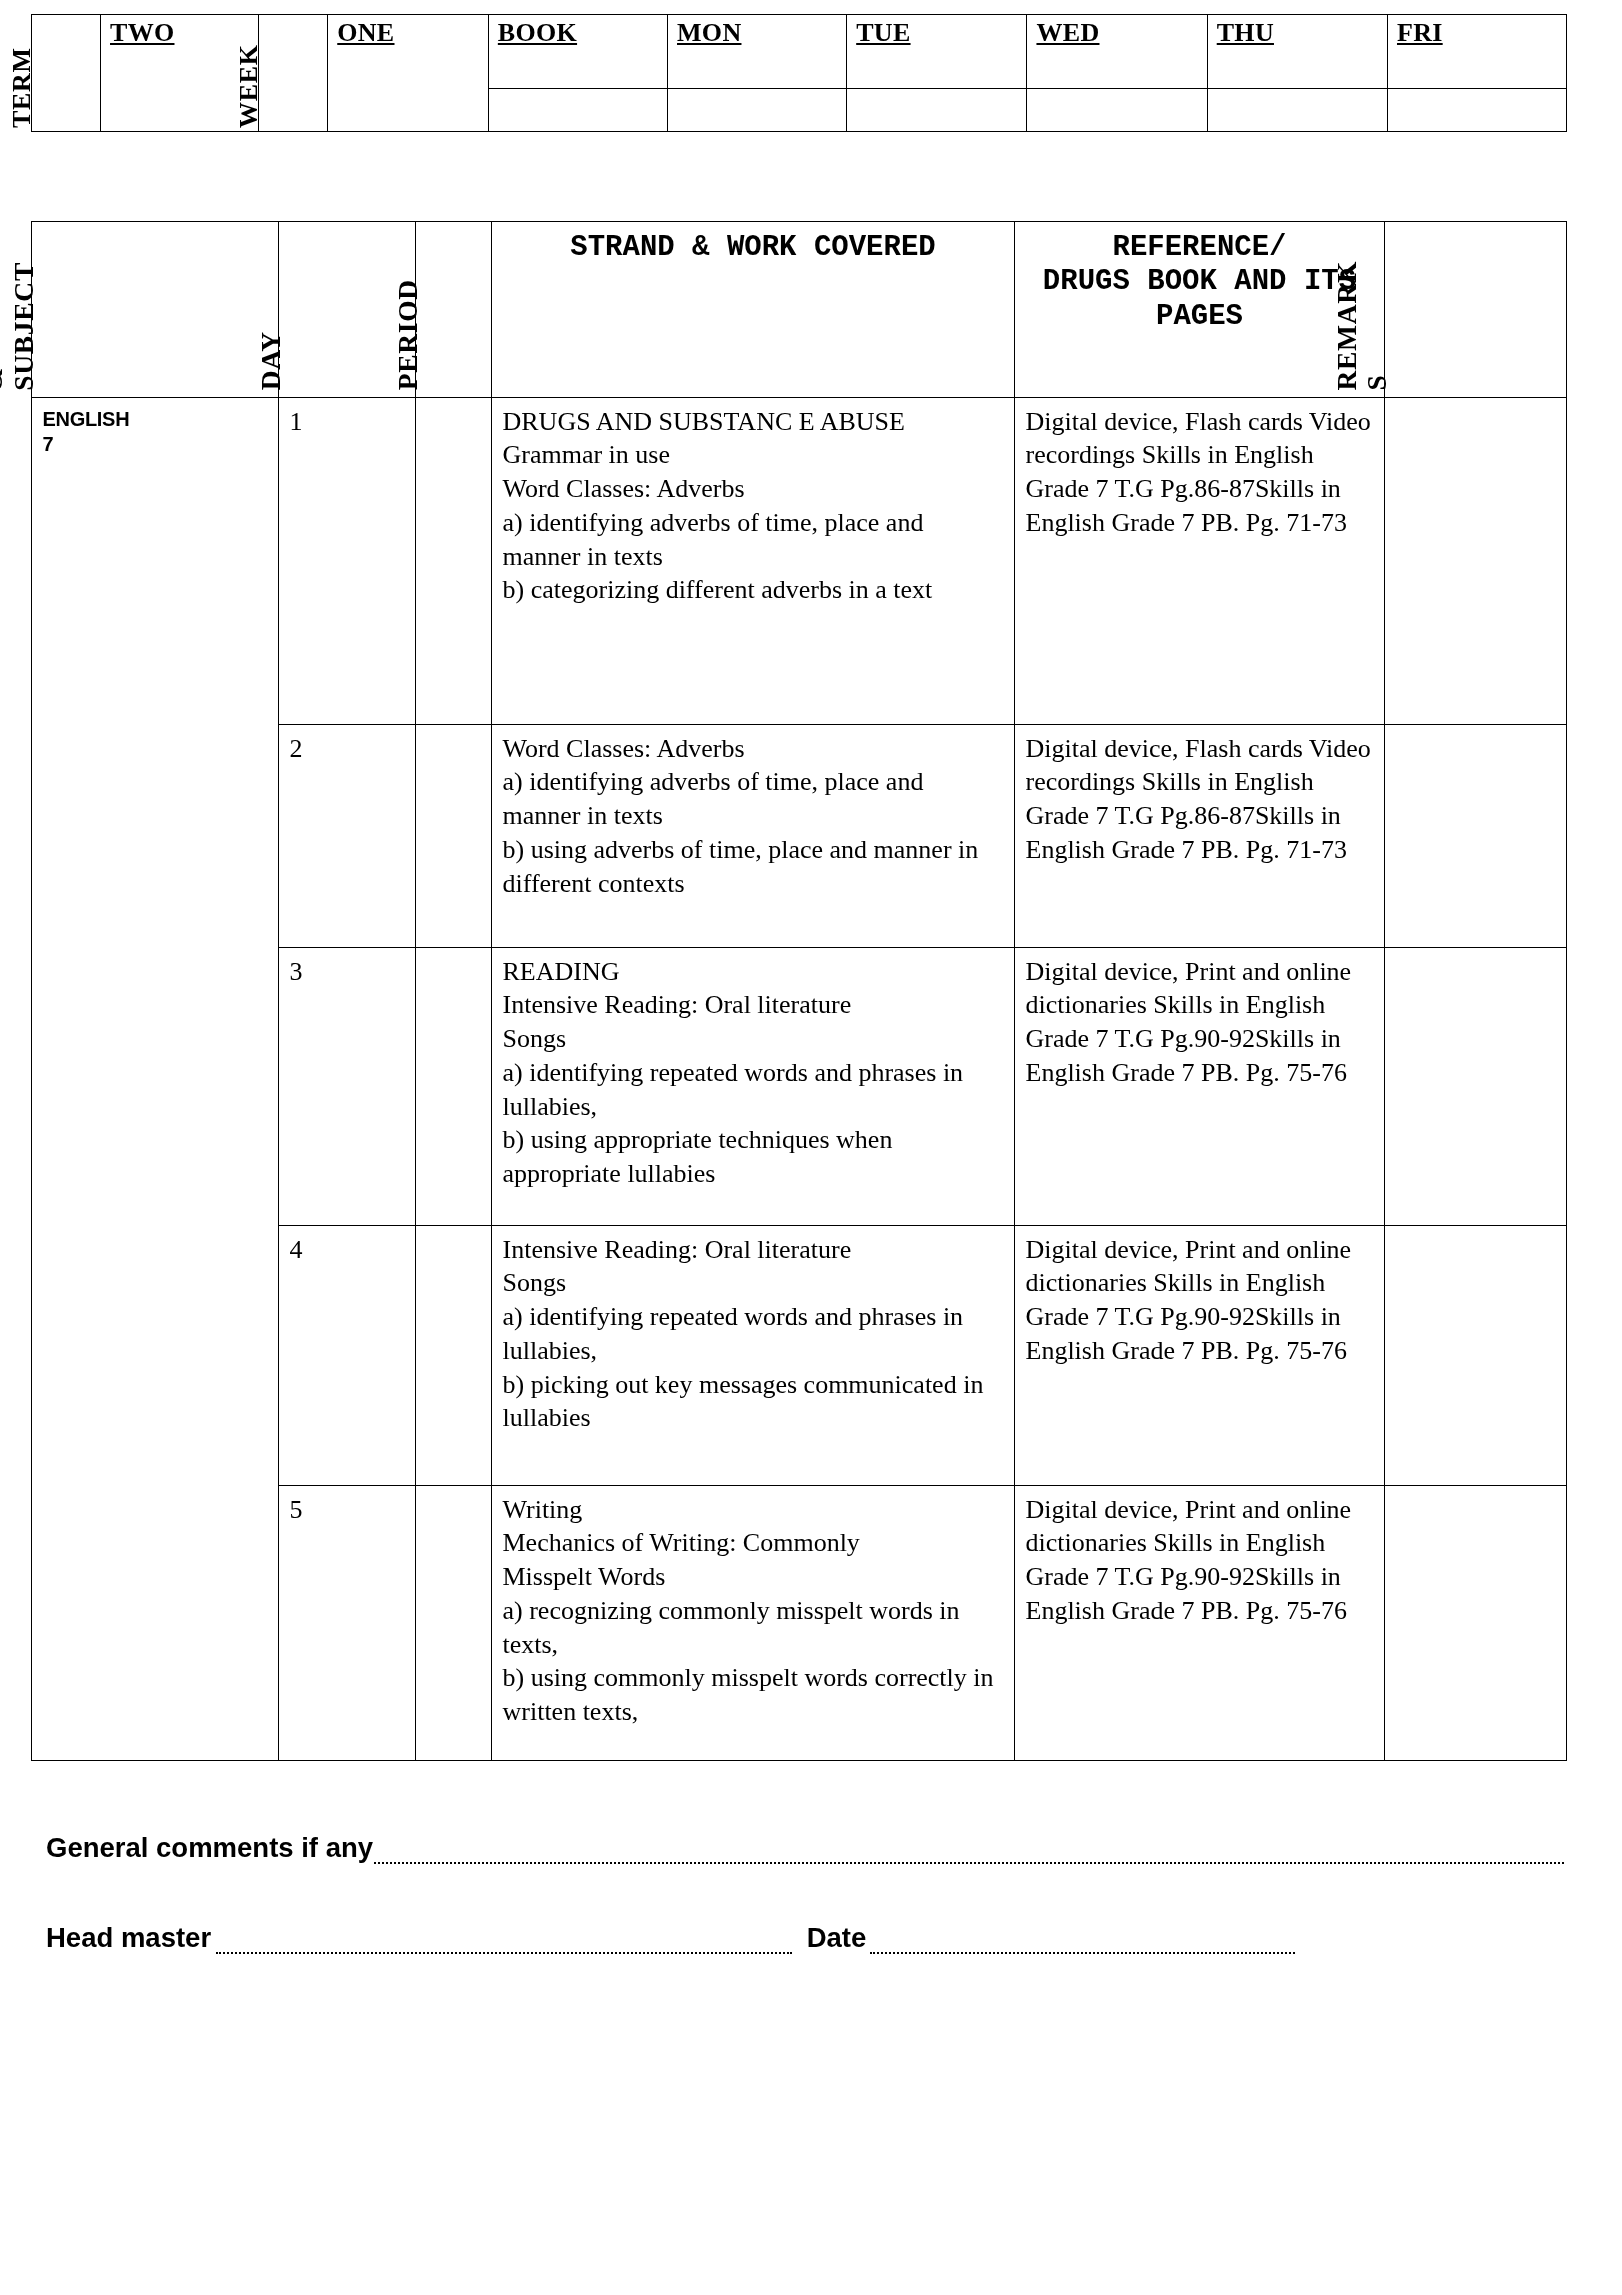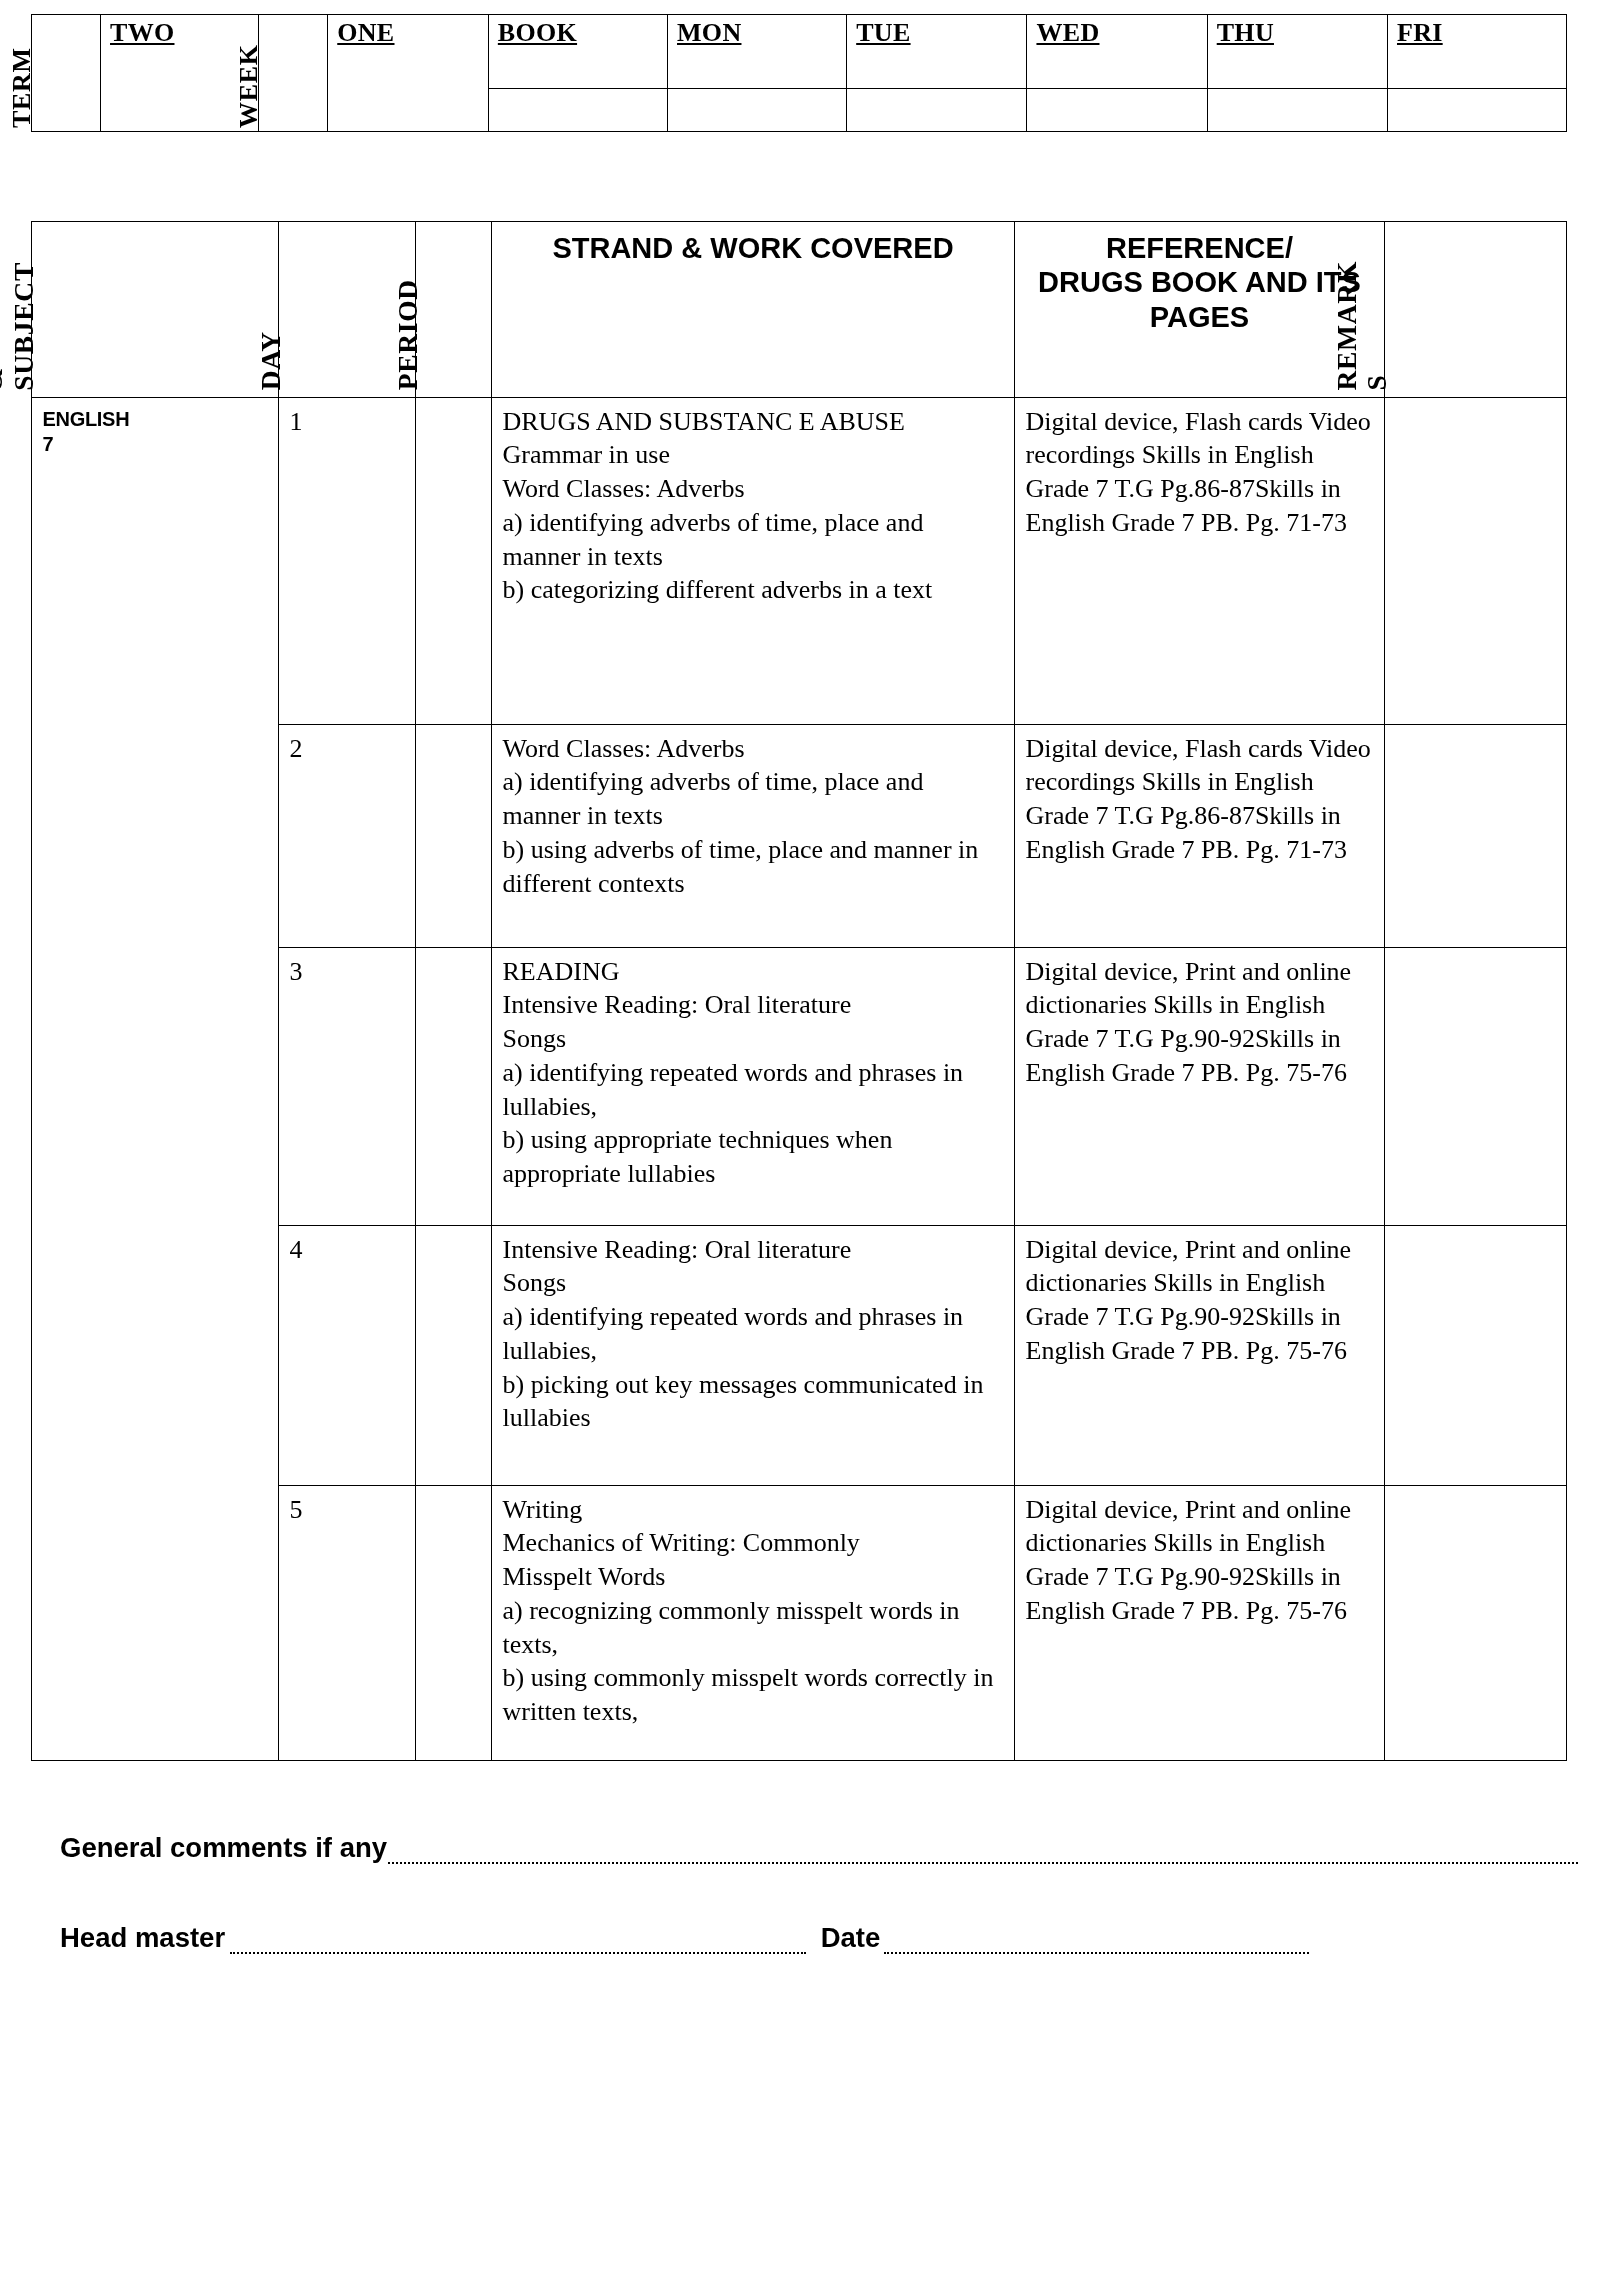--- a/index.html
+++ b/index.html
@@ -73,21 +73,21 @@
     table-layout: fixed;
   }
   .main-table td, .main-table th {
     border: 1.3px solid #000;
     vertical-align: top;
     padding: 0;
     font-weight: normal;
   }
   .hdr-center {
     text-align: center;
-    font-family: Liberation Sans, sans-serif;
+    font-family: Liberation Mono, monospace;
     font-weight: bold;
     font-size: 29px;
     line-height: 1.18;
     padding: 9.2px 11.8px 0 11.8px;
   }
   .hdr-rot-cell {
     position: relative;
     height: 175px;
   }
   .hdr-rot-inner {
@@ -126,21 +126,21 @@
   }
   .day-cell {
     padding: 9.2px 0 0 10.5px;
     font-family: "Liberation Serif", serif;
     font-size: 26px;
   }
 
   
   .footer {
     position: absolute;
-    left: 60px;
+    left: 46px;
     top: 1832px;
     width: 1518px;
     font-family: "Liberation Sans", sans-serif;
     font-weight: bold;
     font-size: 27.5px;
     color: #000;
   }
   .foot-line {
     display: flex;
     align-items: flex-end;

